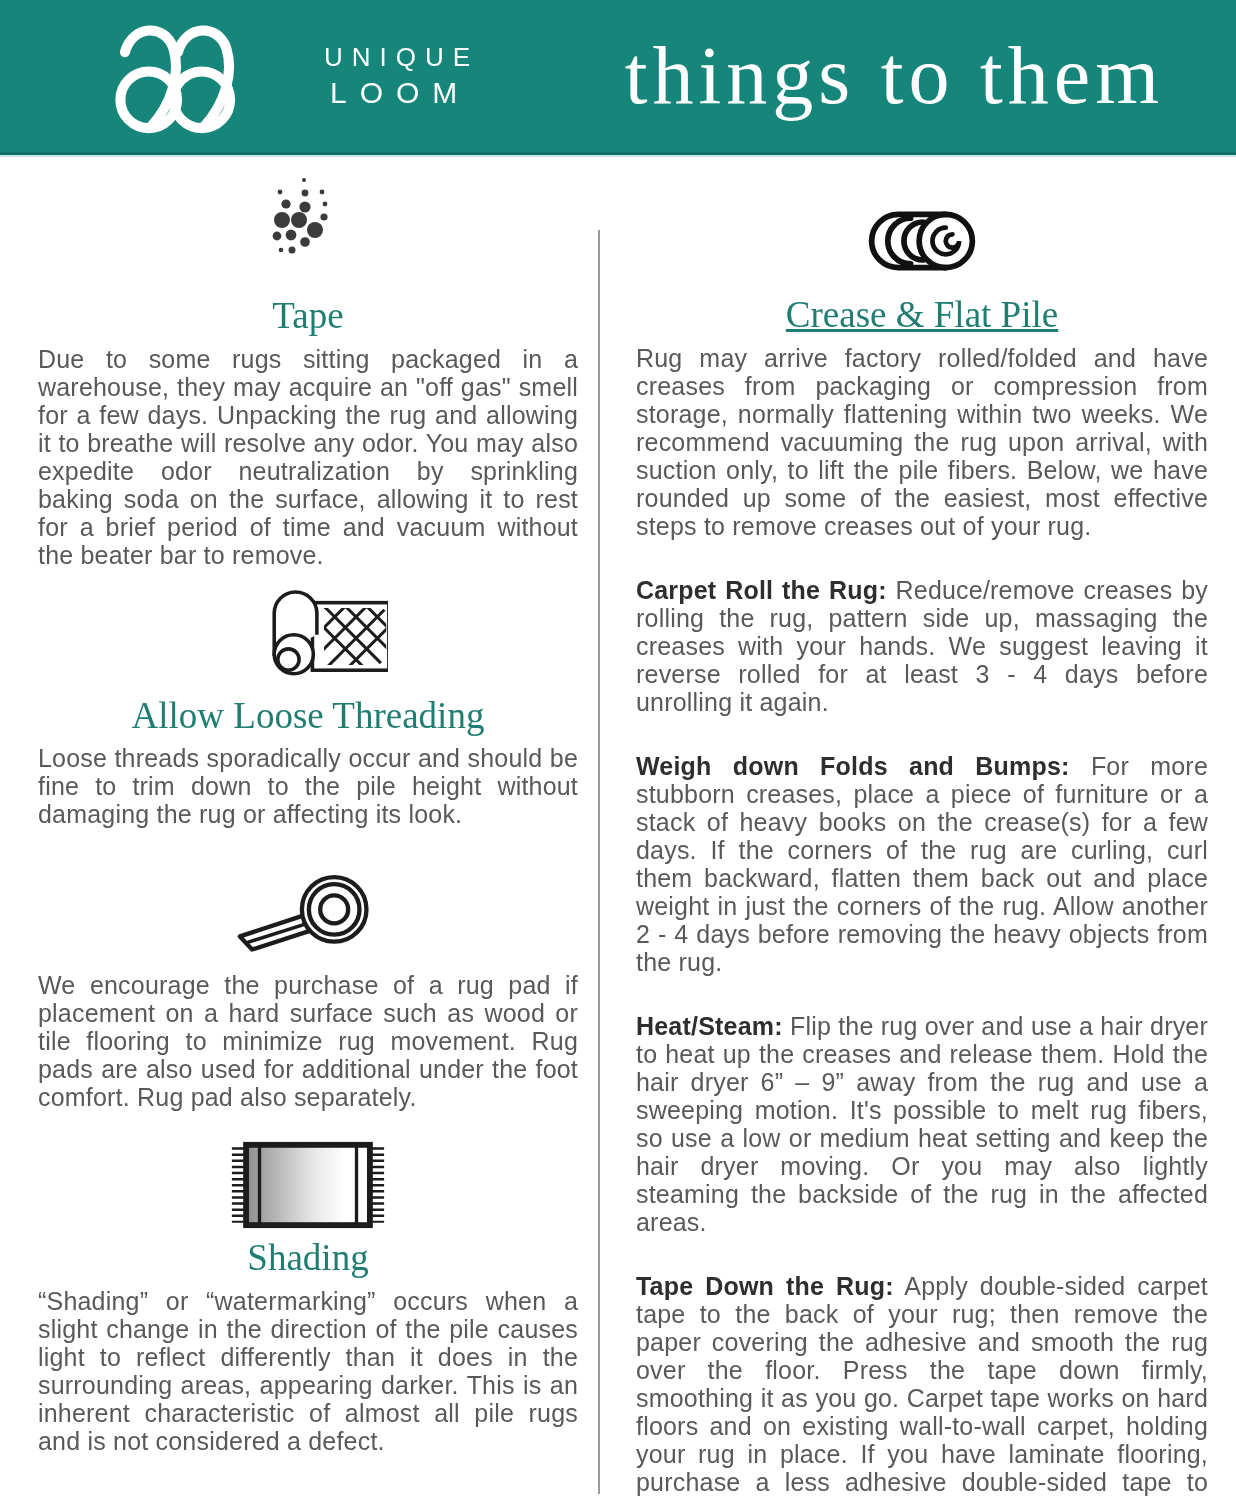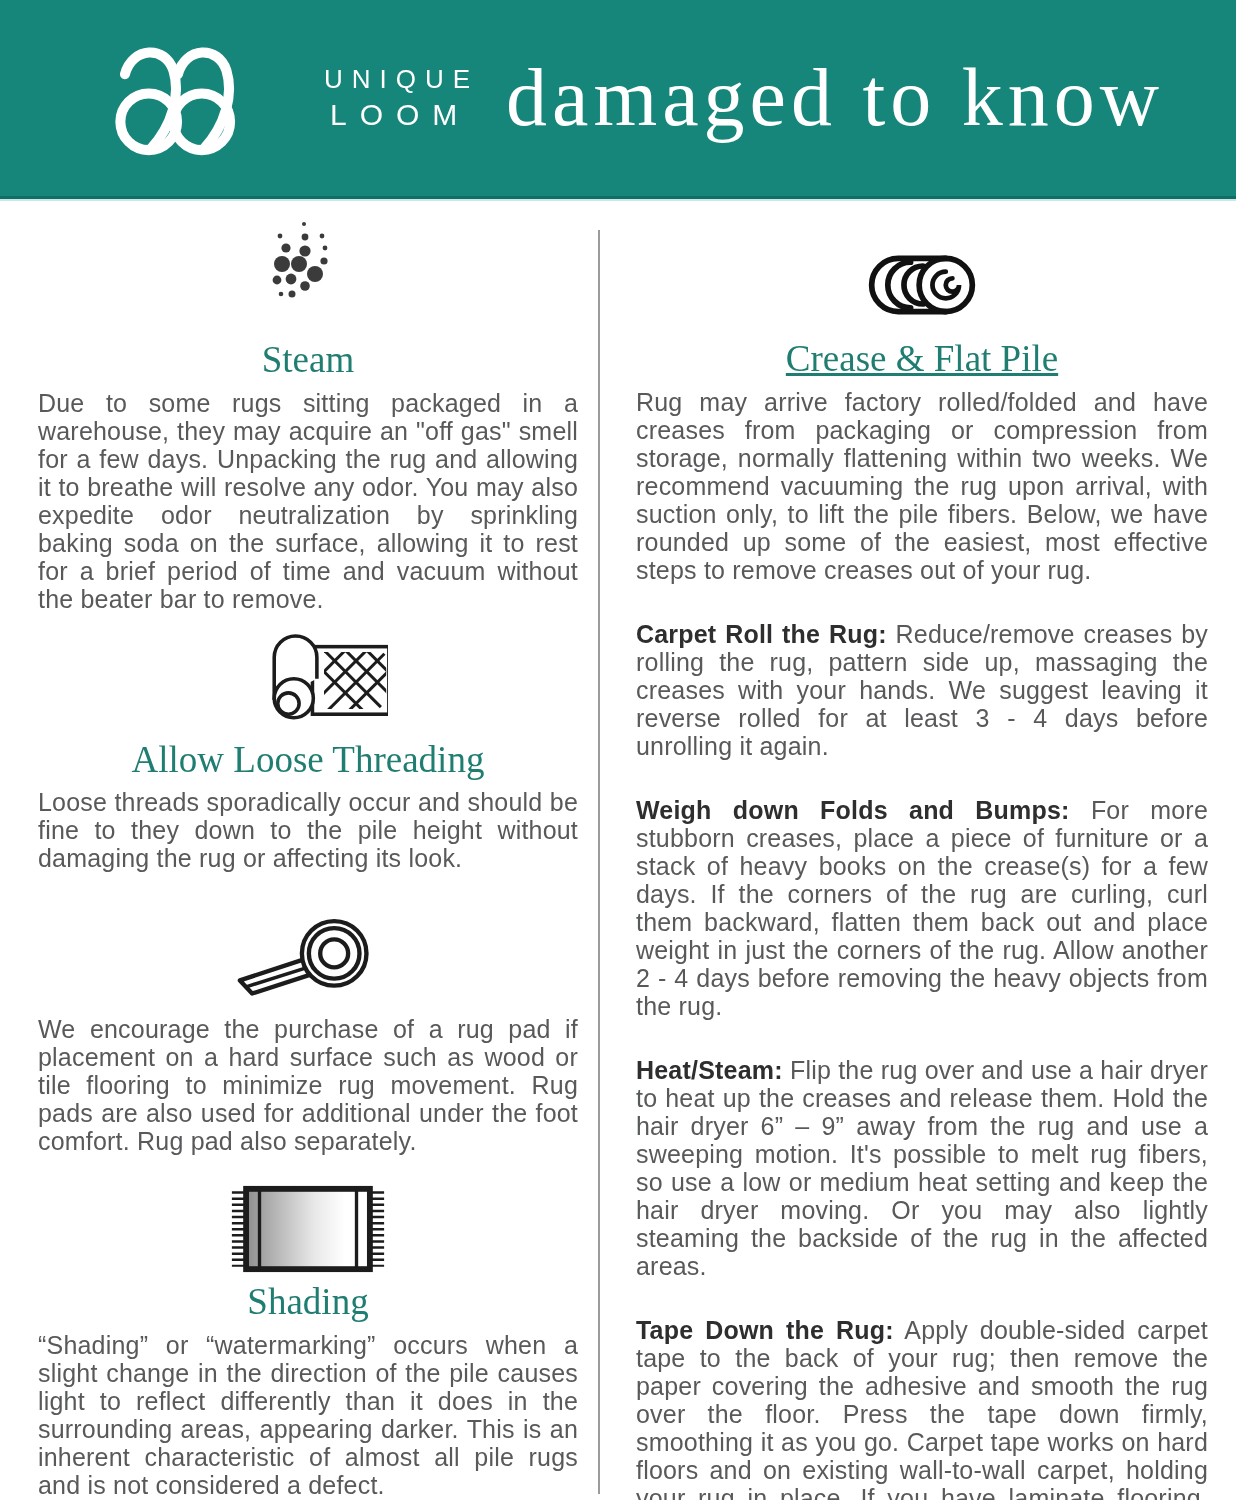--- a/index.html
+++ b/index.html
@@ -3,21 +3,21 @@
 <meta charset="utf-8">
 <style>
   html,body{margin:0;padding:0;}
   body{
     width:1236px;height:1500px;overflow:hidden;background:#ffffff;
     font-family:"Liberation Sans", sans-serif;
     position:relative;
   }
   
   .header{
-    height:199px;background:#16857a;
+    height:155px;background:#16857a;
     border-bottom:3px solid #0f6f66;
     box-shadow:0 2px 0 #cde9e5;
     display:flex;align-items:center;
     padding:0 54px 0 100px;box-sizing:border-box;
   }
   .logo-group{display:flex;align-items:center;}
   .logo-mark{width:198px;height:128px;flex:0 0 auto;}
   .brand-text{color:#ffffff;margin-left:26px;line-height:1.25;}
   .brand-line1{font-size:26px;letter-spacing:9px;}
   .brand-line2{font-size:30px;letter-spacing:13px;padding-left:6px;}
@@ -69,21 +69,21 @@
       <circle cx="50" cy="96" r="31"></circle>
       <path d="M 24 44 C 32 14 68 12 77 40 C 85 66 76 100 52 126"></path>
       <circle cx="108" cy="96" r="31"></circle>
       <path d="M 82 44 C 90 14 126 12 135 40 C 143 66 134 100 110 126"></path>
     </svg>
     <div class="brand-text">
       <div class="brand-line1">UNIQUE</div>
       <div class="brand-line2">LOOM</div>
     </div>
   </div>
-  <div class="page-title">damaged to know</div>
+  <div class="page-title">things to them</div>
 </div>
 
 <div class="v-divider"></div>
 
 <div class="content">
 
   <div class="col-left">
 
     <section class="sec s-odor">
       <svg class="sec-icon" width="96" height="96" viewBox="0 0 96 96" fill="#3b3b3c">
@@ -97,21 +97,21 @@
         <circle cx="22" cy="47" r="8"></circle>
           <circle cx="39" cy="47" r="8"></circle>
           <circle cx="64" cy="44" r="3.6"></circle>
         <circle cx="17" cy="63" r="4.4"></circle>
           <circle cx="31" cy="62" r="5.4"></circle>
           <circle cx="55" cy="57" r="8"></circle>
         <circle cx="45" cy="69" r="4.8"></circle>
           <circle cx="21" cy="77" r="2.3"></circle>
           <circle cx="32" cy="77" r="3.5"></circle>
       </svg>
-      <h2 class="sec-title">Steam</h2>
+      <h2 class="sec-title">Tape</h2>
       <p class="sec-body">Due to some rugs sitting packaged in a warehouse, they may acquire an "off gas" smell for a few days. Unpacking the rug and allowing it to breathe will resolve any odor. You may also expedite odor neutralization by sprinkling baking soda on the surface, allowing it to rest for a brief period of time and vacuum without the beater bar to remove.</p>
     </section>
 
     <section class="sec s-thread">
       <svg class="sec-icon" width="160" height="98" viewBox="0 0 180 110" fill="none" stroke="#1c1c1c" stroke-width="4">
         <defs>
             <clipPath id="hatchclip">
               <rect x="108" y="28" width="70" height="64"></rect>
             </clipPath>
           </defs>
@@ -126,21 +126,21 @@
             <line x1="108" y1="98" x2="176" y2="30"></line>
           <line x1="120" y1="110" x2="188" y2="42"></line>
             <line x1="84" y1="74" x2="152" y2="6"></line>
           <line x1="72" y1="62" x2="140" y2="-6"></line>
         </g>
         <path d="M 52 82 L 52 34 A 24 24 0 0 1 100 34 L 100 58" fill="#ffffff"></path>
         <circle cx="74" cy="80" r="22" fill="#ffffff"></circle>
         <circle cx="68" cy="86" r="12" fill="#ffffff"></circle>
       </svg>
       <h2 class="sec-title">Allow Loose Threading</h2>
-      <p class="sec-body">Loose threads sporadically occur and should be fine to they down to the pile height without damaging the rug or affecting its look.</p>
+      <p class="sec-body">Loose threads sporadically occur and should be fine to trim down to the pile height without damaging the rug or affecting its look.</p>
     </section>
 
     <section class="sec s-pad">
       <svg class="sec-icon" width="158" height="96" viewBox="0 0 180 110" fill="none" stroke="#1c1c1c" stroke-width="5">
         <path d="M 100 74 L 26 98 L 12 83 L 88 58 Z" fill="#ffffff" stroke-linejoin="round"></path>
         <path d="M 20 90 L 96 66" stroke-width="4"></path>
         <circle cx="120" cy="52" r="37" fill="#ffffff"></circle>
         <circle cx="120" cy="52" r="29" fill="#ffffff"></circle>
         <circle cx="120" cy="52" r="16" fill="#ffffff"></circle>
       </svg>

